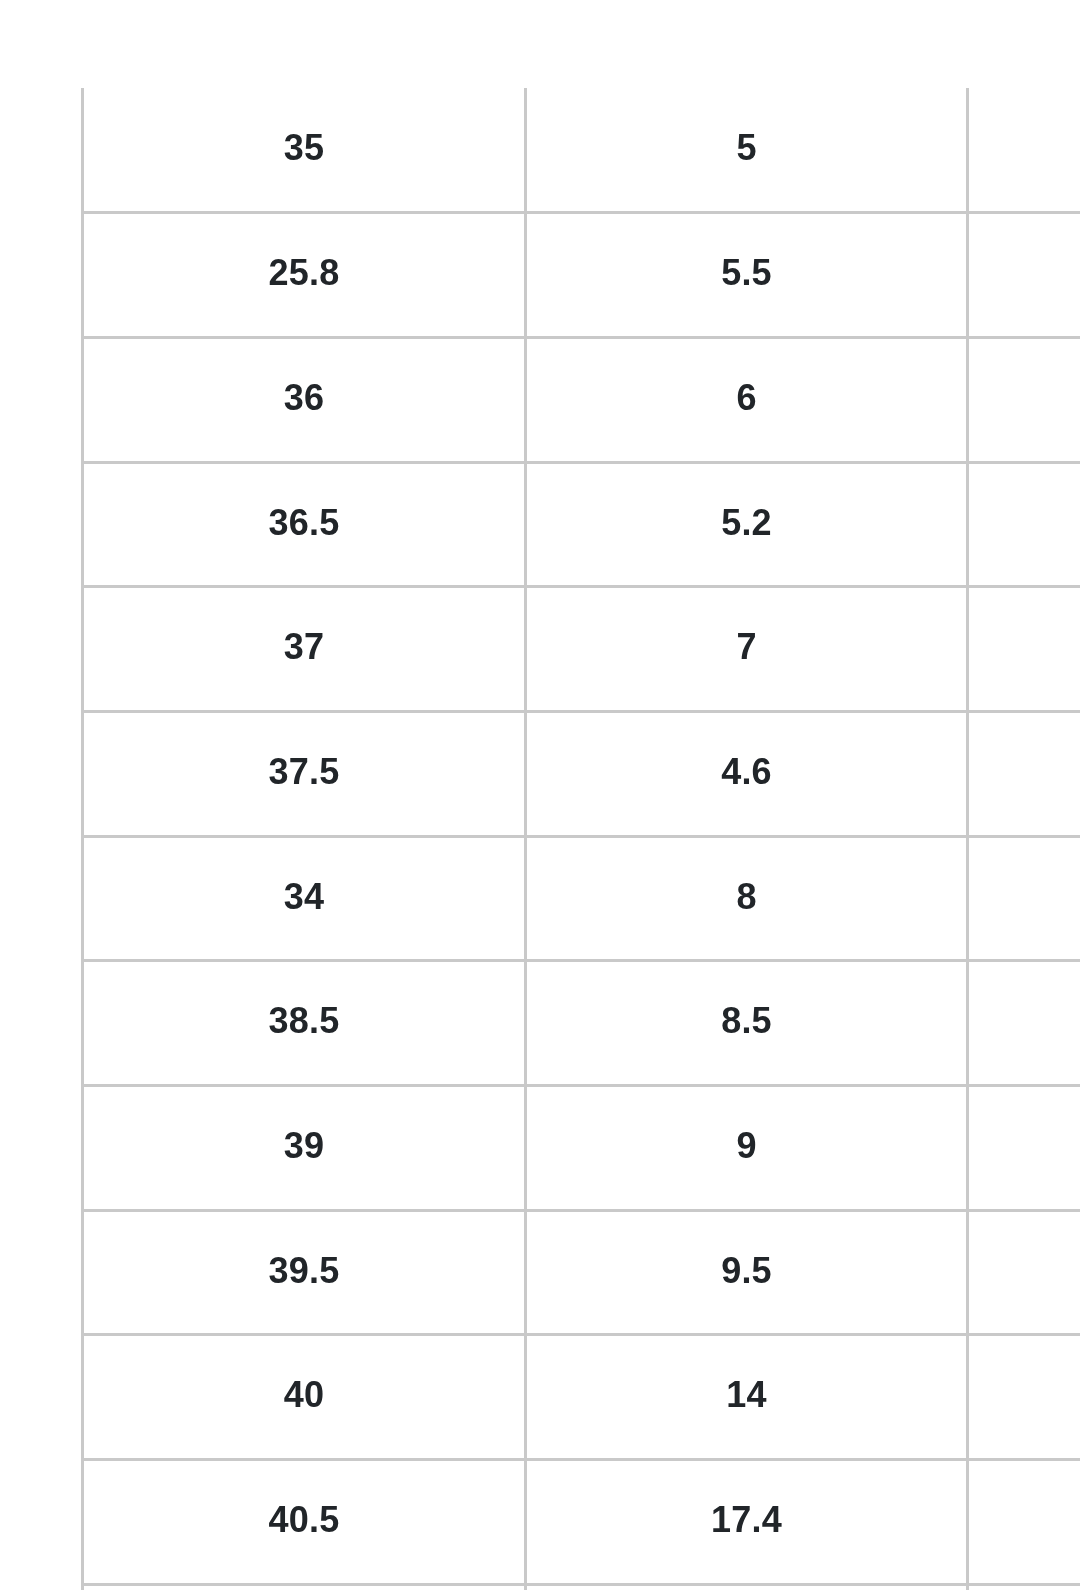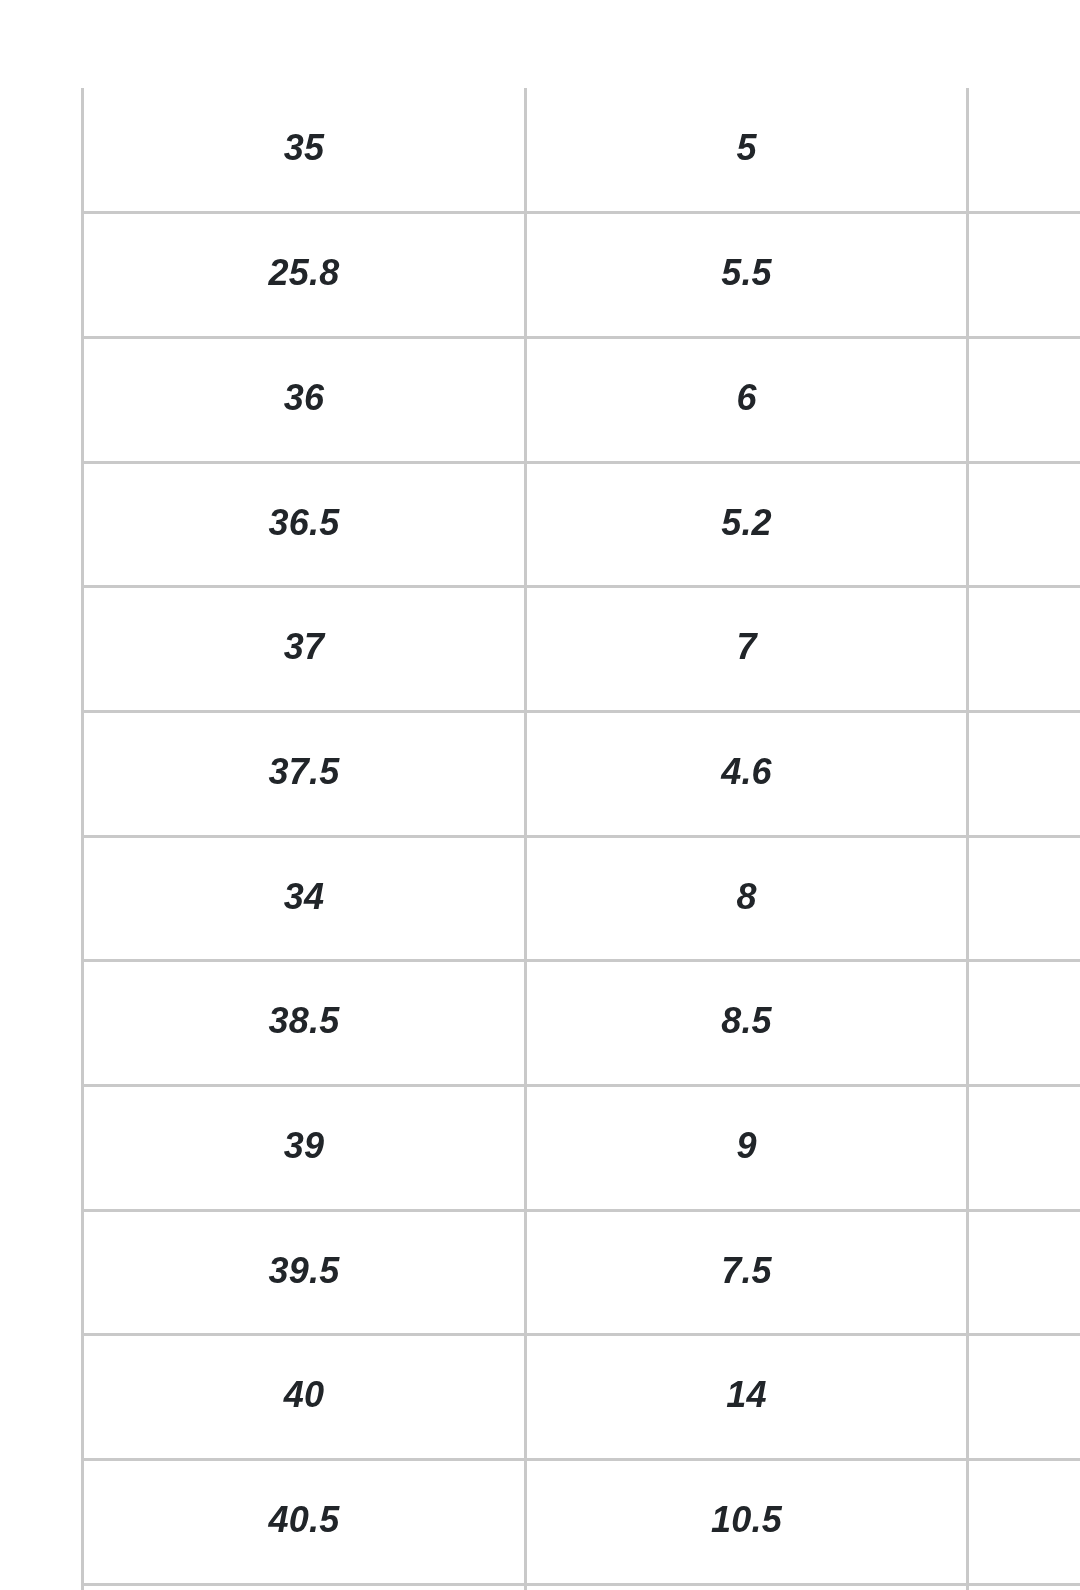--- a/index.html
+++ b/index.html
@@ -74,21 +74,20 @@
   table.size-table td.col-extra {
     
     font-size: 0;
   }
 
   
   table.size-table td > span {
     display: inline-block;
     position: relative;
     top: -2px;
-    font-style: italic;
   }
 </style>
 </head>
 <body>
 
 <div class="viewport">
   <div class="table-clip">
     <table class="size-table">
       <colgroup>
         <col class="c1">
@@ -136,31 +135,31 @@
             <td class="col-us"><span>8.5</span></td>
             <td class="col-extra"><span></span></td>
           </tr>
           <tr>
             <td class="col-eu"><span>39</span></td>
             <td class="col-us"><span>9</span></td>
             <td class="col-extra"><span></span></td>
           </tr>
           <tr>
             <td class="col-eu"><span>39.5</span></td>
-            <td class="col-us"><span>7.5</span></td>
+            <td class="col-us"><span>9.5</span></td>
             <td class="col-extra"><span></span></td>
           </tr>
           <tr>
             <td class="col-eu"><span>40</span></td>
             <td class="col-us"><span>14</span></td>
             <td class="col-extra"><span></span></td>
           </tr>
           <tr>
             <td class="col-eu"><span>40.5</span></td>
-            <td class="col-us"><span>10.5</span></td>
+            <td class="col-us"><span>17.4</span></td>
             <td class="col-extra"><span></span></td>
           </tr>
           <tr>
             <td class="col-eu"><span></span></td>
             <td class="col-us"><span></span></td>
             <td class="col-extra"><span></span></td>
           </tr>
         </tbody>
     </table>
   </div>

